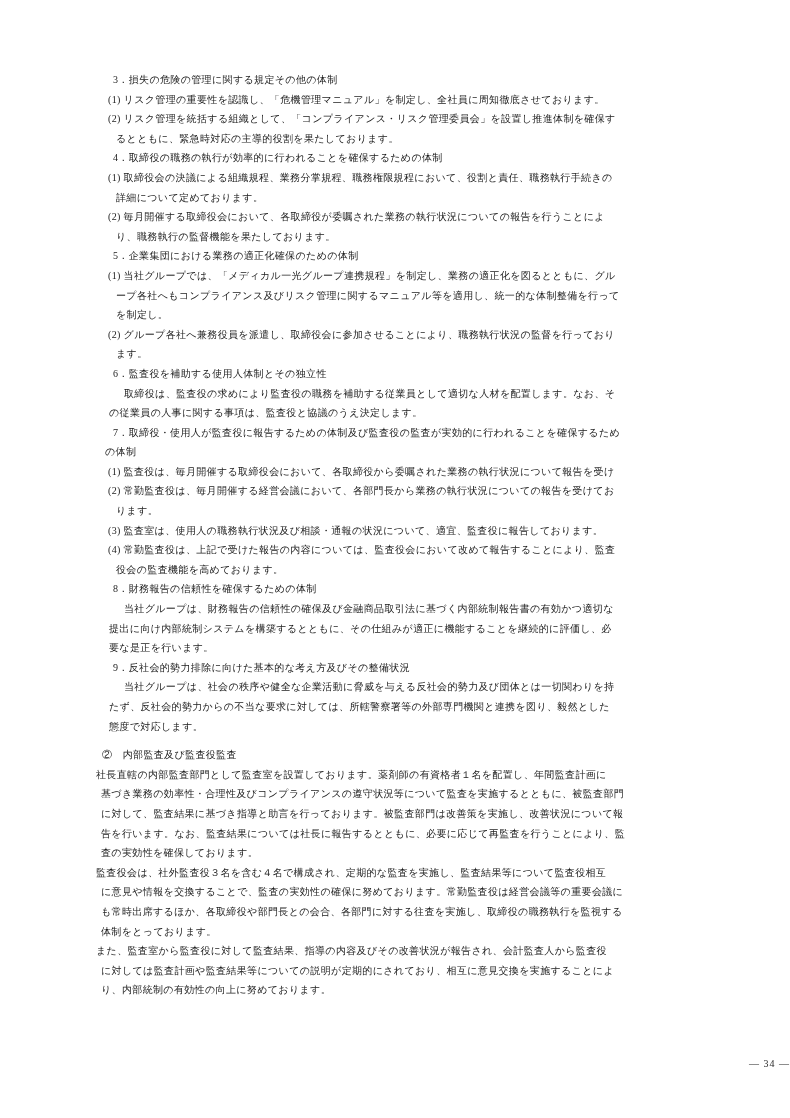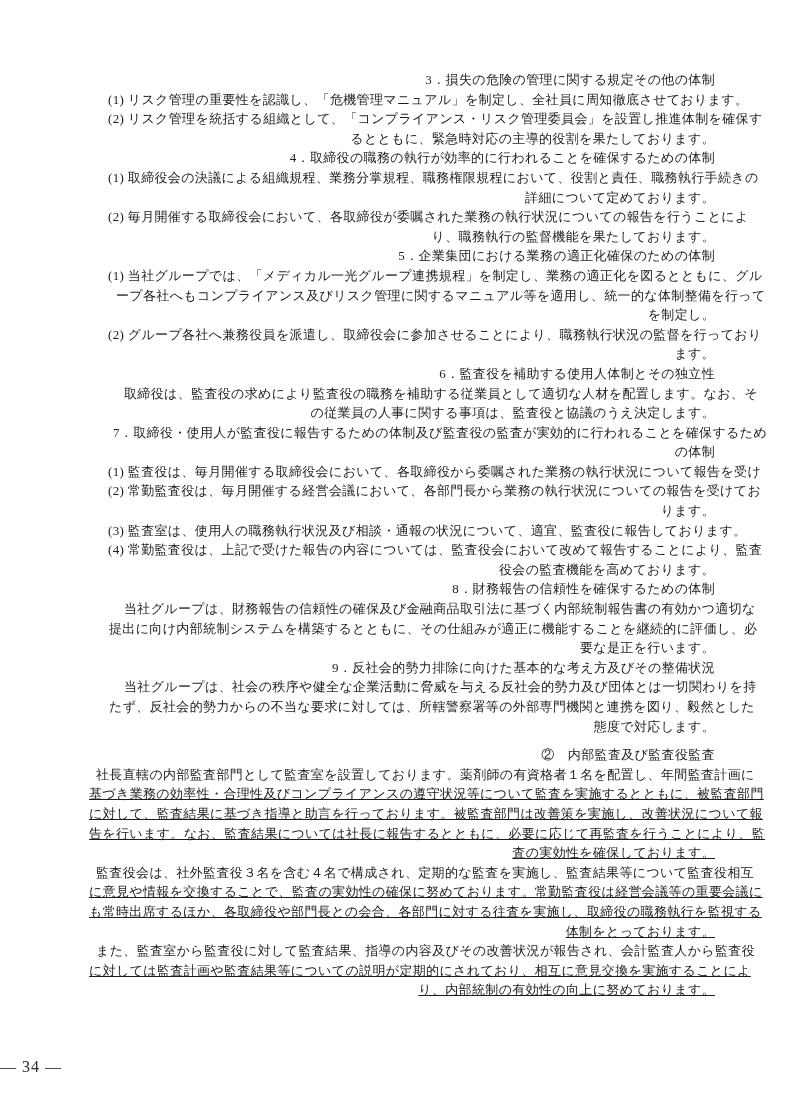--- a/index.html
+++ b/index.html
@@ -16,46 +16,45 @@
     font-family: "Liberation Serif", "DejaVu Serif", serif;
     overflow: hidden;
   }
   .content {
     position: absolute;
     left: 85px;
     top: 70px;
     width: 630px;
   }
   .line {
-    font-size: 13px;
+    font-size: 10px;
     line-height: 19.6px;
     height: 19.6px;
     letter-spacing: 0.35px;
     white-space: nowrap;
     font-weight: 500;
-    text-align: right;
   }
   
   .h   { margin-left: 28px; }   
   .hc  { margin-left: 20px; }   
   .i   { margin-left: 23px; }   
   .ic  { margin-left: 31px; }   
   .p1  { margin-left: 39px; }   
   .p2  { margin-left: 24px; }   
   .sec { margin-left: 17px;    }   
   .b1  { margin-left: 11px; }   
-  .b2  { margin-left: 4px; text-decoration: underline;    }   
+  .b2  { margin-left: 16px;    }   
   .blank { height: 9px; }       
   .footer {
     position: absolute;
     left: 0;
     top: 1058px;
     width: 790px;
-    text-align: left;
-    font-size: 16px;
+    text-align: right;
+    font-size: 10px;
     letter-spacing: 1px;
     color: #2a2a2a;
   }
 </style>
 </head>
 <body>
 
 <div class="page">
   <div class="content">
       <div class="line h">3．損失の危険の管理に関する規定その他の体制</div>

